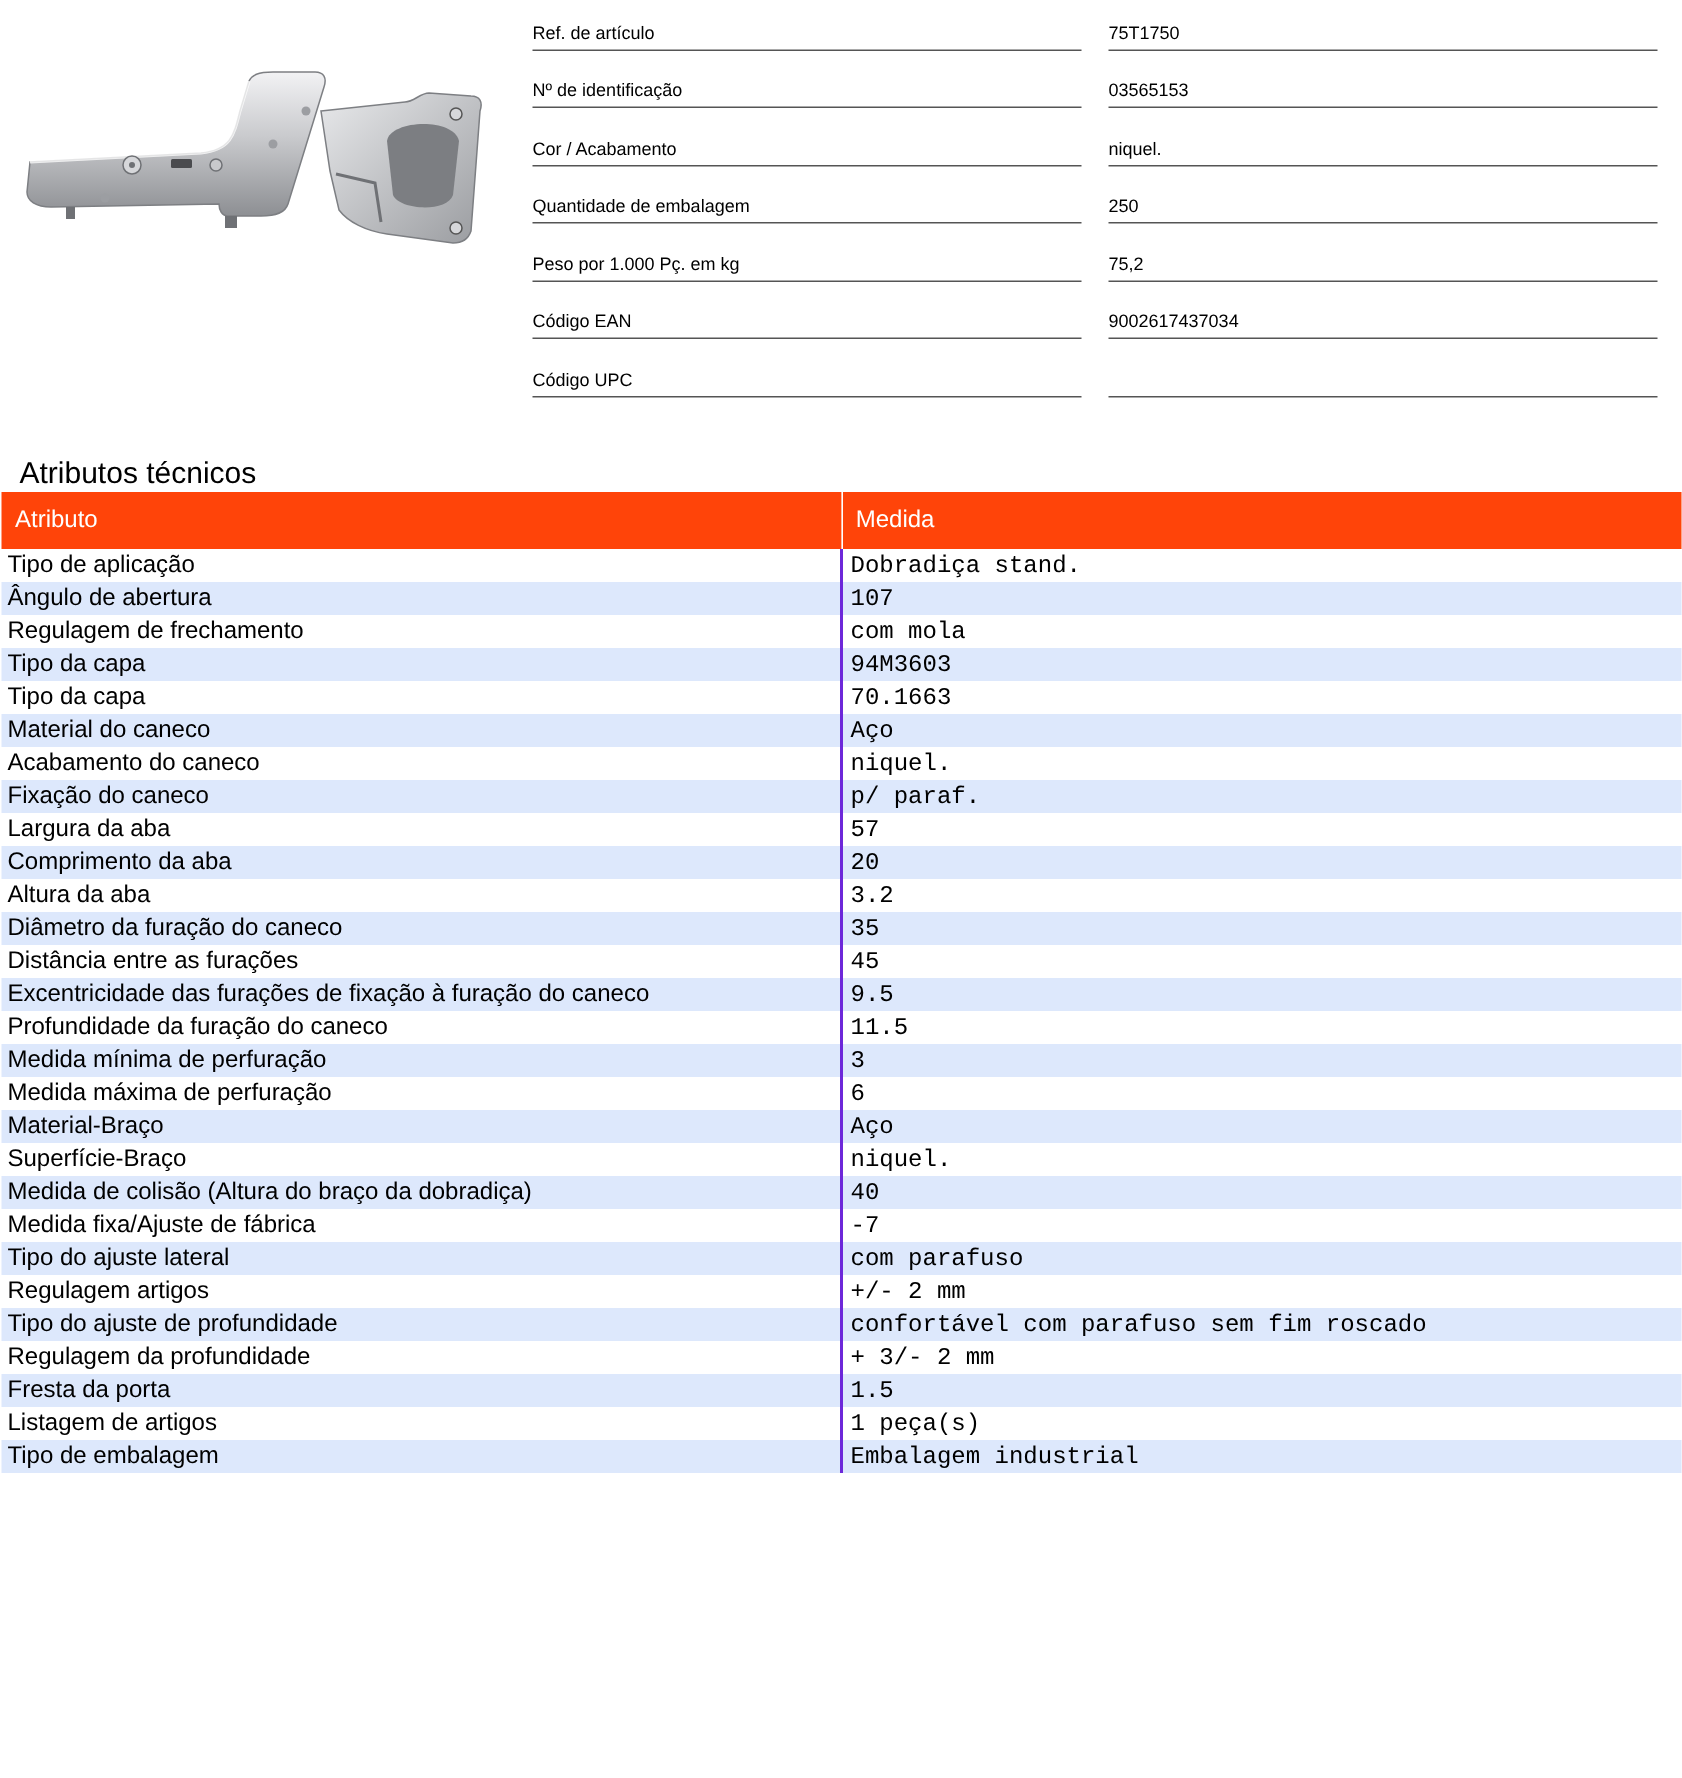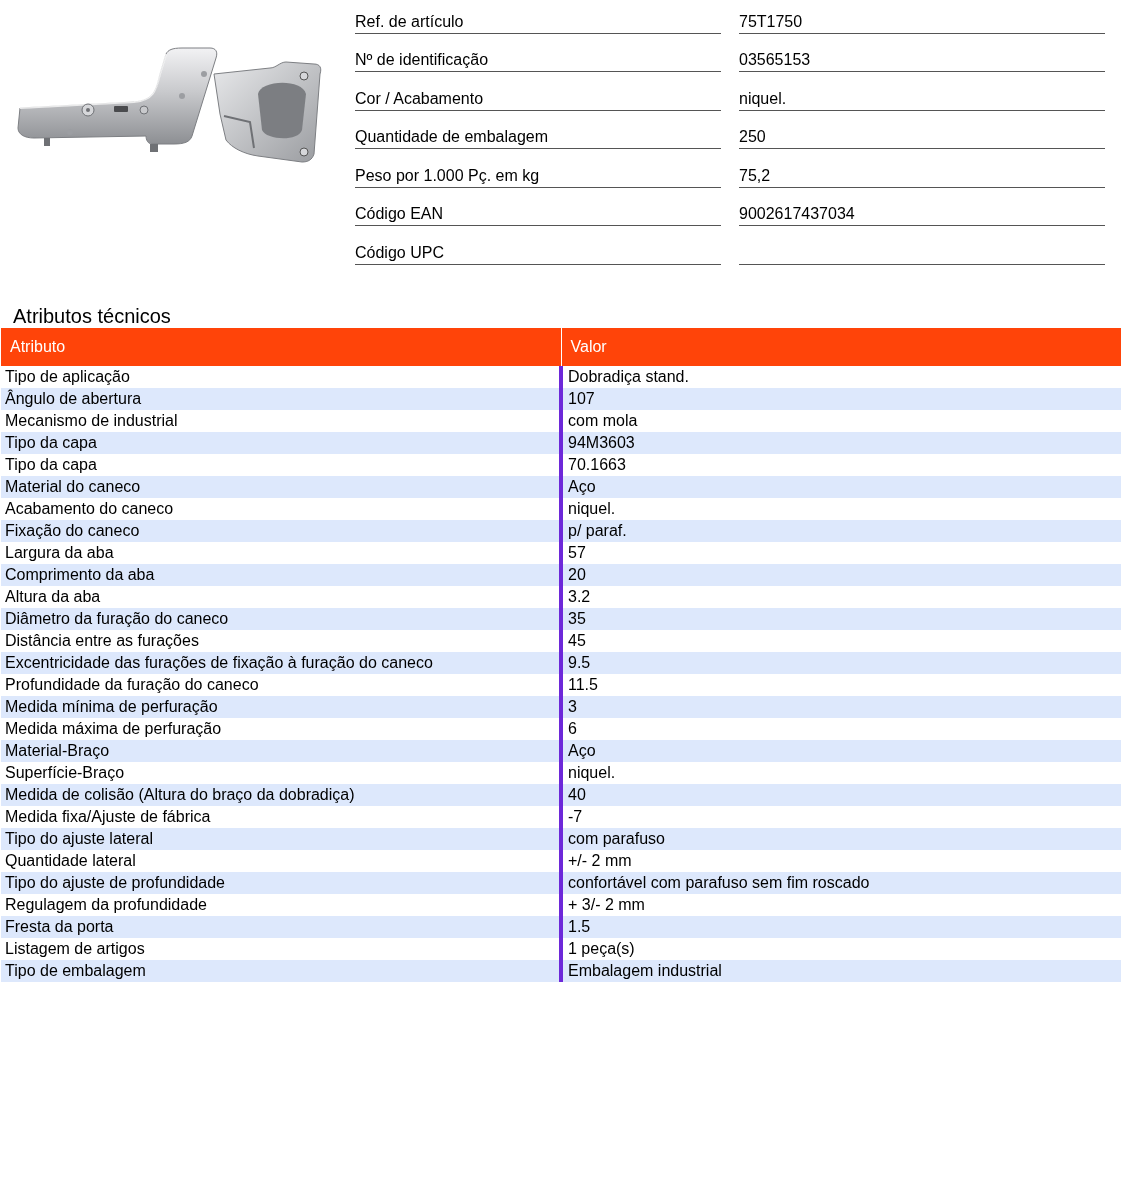--- a/index.html
+++ b/index.html
@@ -32,21 +32,21 @@
   .info-row {
     position: absolute;
     left: 0;
     height: 38px;
     width: 750px;
   }
   .info-label, .info-value {
     position: absolute;
     top: 0;
     height: 34px;
-    font-size: 16px;
+    font-size: 12px;
     line-height: 16px;
     border-bottom: 1px solid #555;
     box-sizing: border-box;
     padding-top: 14px;
   }
   .info-label { left: 0; width: 366px; }
   .info-value { left: 384px; width: 366px; }
 
   .section-title {
     position: absolute;
@@ -78,22 +78,23 @@
     border-left: 1px solid #ffffff;
   }
   table.attr-table td {
     height: 22px;
     padding: 0 0 0 4px;
     box-sizing: border-box;
     vertical-align: middle;
     line-height: 16px;
   }
   table.attr-table td + td {
-    border-left: 4px solid #6d28d9;
+    border-left: 2px solid #6d28d9;
     padding-left: 5px;
+    font-family: Liberation Mono, monospace;
   }
   table.attr-table tbody tr:nth-child(even) td {
     background: #dde8fc;
   }
   table.attr-table tbody tr:nth-child(odd) td {
     background: #ffffff;
   }
   .col-attr { width: 560px; }
 </style>
 </head>
@@ -163,34 +164,34 @@
     </div>
   </div>
 </div>
 
 <h2 class="section-title">Atributos técnicos</h2>
 
 <table class="attr-table">
   <thead>
     <tr>
       <th class="col-attr">Atributo</th>
-      <th>Valor</th>
+      <th>Medida</th>
     </tr>
   </thead>
   <tbody id="attr-body">
       <tr>
         <td>Tipo de aplicação</td>
         <td>Dobradiça stand.</td>
       </tr>
       <tr>
         <td>Ângulo de abertura</td>
         <td>107</td>
       </tr>
       <tr>
-        <td>Mecanismo de industrial</td>
+        <td>Regulagem de frechamento</td>
         <td>com mola</td>
       </tr>
       <tr>
         <td>Tipo da capa</td>
         <td>94M3603</td>
       </tr>
       <tr>
         <td>Tipo da capa</td>
         <td>70.1663</td>
       </tr>
@@ -256,21 +257,21 @@
       </tr>
       <tr>
         <td>Medida fixa/Ajuste de fábrica</td>
         <td>-7</td>
       </tr>
       <tr>
         <td>Tipo do ajuste lateral</td>
         <td>com parafuso</td>
       </tr>
       <tr>
-        <td>Quantidade lateral</td>
+        <td>Regulagem artigos</td>
         <td>+/- 2 mm</td>
       </tr>
       <tr>
         <td>Tipo do ajuste de profundidade</td>
         <td>confortável com parafuso sem fim roscado</td>
       </tr>
       <tr>
         <td>Regulagem da profundidade</td>
         <td>+ 3/- 2 mm</td>
       </tr>

